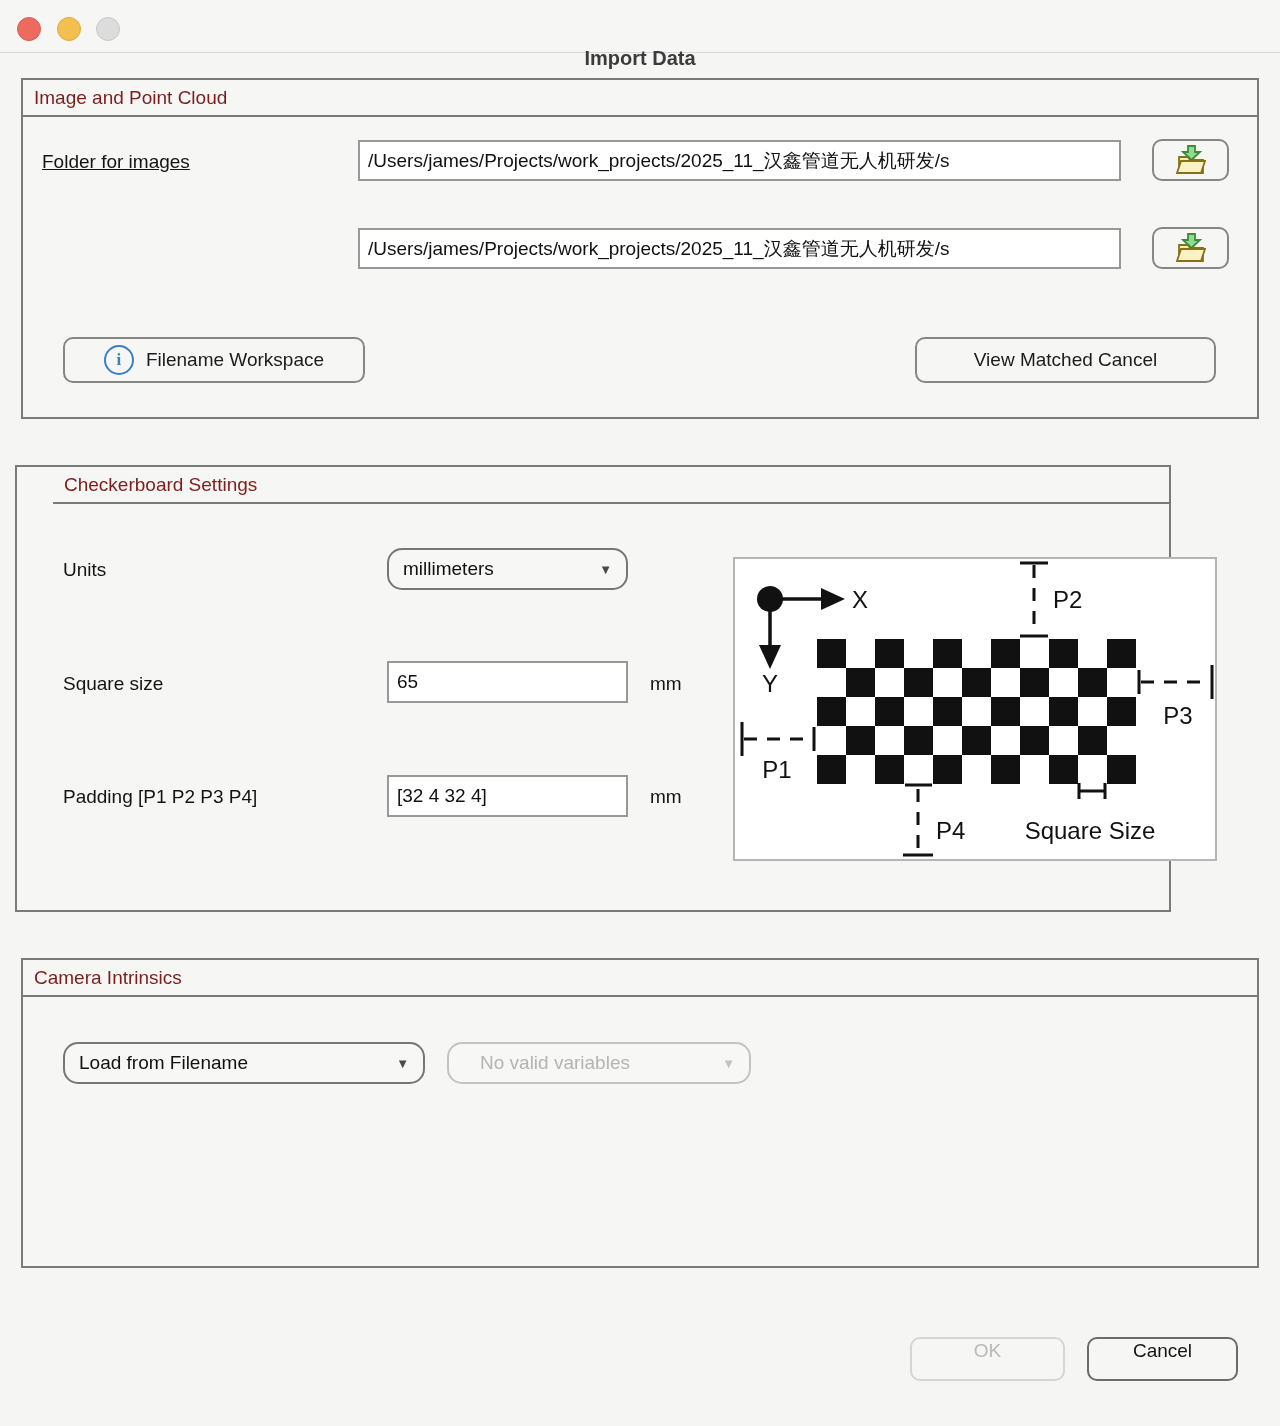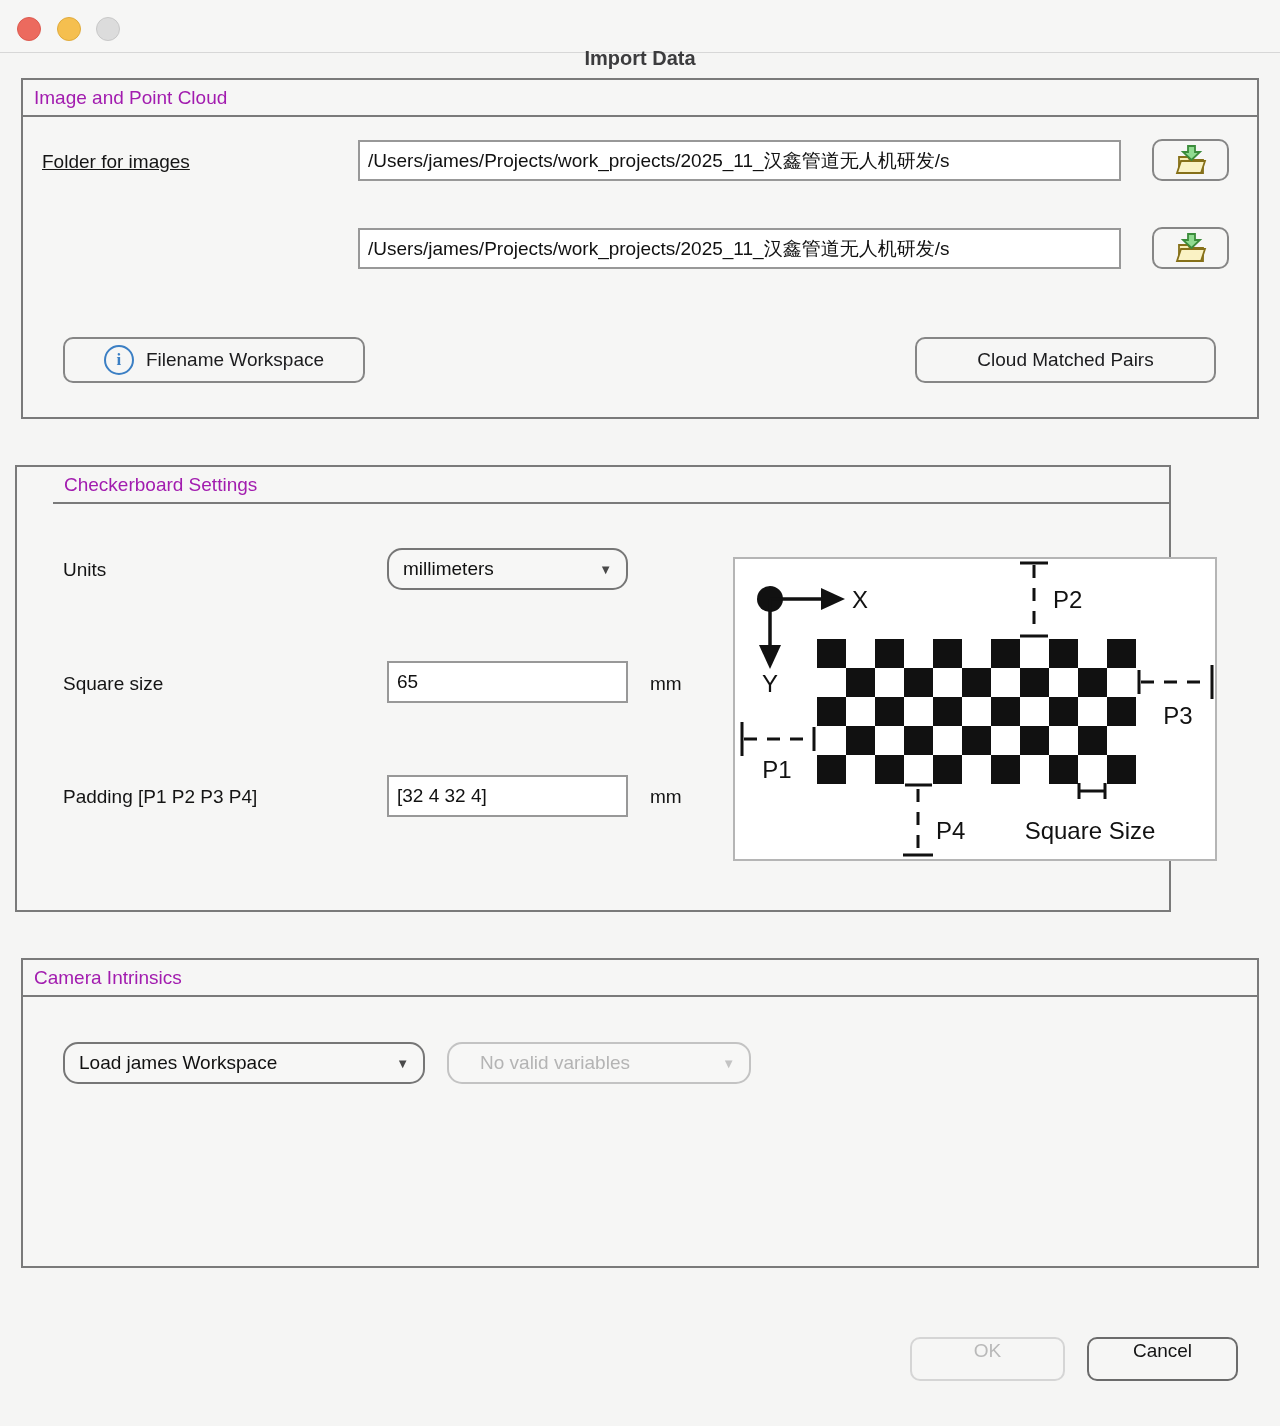--- a/index.html
+++ b/index.html
@@ -20,21 +20,21 @@
   .t-gray{left:96px;background:#dcdcdc;border:1px solid #c8c8c8;}
   .win-title{
     position:absolute;left:0;top:0;width:100%;height:52px;
     display:flex;align-items:center;justify-content:center;
     font-size:20px;font-weight:700;color:#3c3c3e;margin-top:32px;
   }
   
   .groupbox{position:absolute;border:2px solid #7a7a7a;background:#f6f6f5;box-sizing:border-box;}
   .gb-header{
     height:35px;line-height:35px;padding-left:11px;
-    font-size:19px;color:#a21caf;border-bottom:2px solid #7a7a7a;
+    font-size:19px;color:#7f1d1d;border-bottom:2px solid #7a7a7a;
   }
   #gb-images{left:21px;top:78px;width:1238px;height:341px;}
   #gb-checker{left:15px;top:465px;width:1156px;height:447px;padding-left:36px;}
   #gb-intrinsics{left:21px;top:958px;width:1238px;height:310px;}
   
   .form-label{position:absolute;font-size:19px;color:#141414;height:41px;line-height:41px;white-space:nowrap;}
   .textfield{
     position:absolute;box-sizing:border-box;
     border:2px solid #989898;background:#ffffff;
     font-family:"Liberation Sans","DejaVu Sans",sans-serif;
@@ -112,21 +112,21 @@
         <path d="M9 17 h24 l-4 12 h-24 z" fill="#faf2c4" stroke="#867019" stroke-width="1.8"></path>
         <path d="M16 2 h7 v6 h5 l-8.5 8 l-8.5 -8 h5 z" fill="#90db90" stroke="#3b8c3b" stroke-width="1.8"></path>
       </svg>
     </span>
   </button>
   <button class="roundbtn" style="left:63px;top:337px;width:302px;height:46px;">
     <span class="info-circle">i</span>
     <span>Filename Workspace</span>
   </button>
   <button class="roundbtn" style="left:915px;top:337px;width:301px;height:46px;">
-    <span>Cloud Matched Pairs</span>
+    <span>View Matched Cancel</span>
   </button>
 
   <div class="groupbox" id="gb-checker">
     <div class="gb-header">Checkerboard Settings</div>
   </div>
   <div class="form-label" style="left:63px;top:549px;">Units</div>
   <div class="dropdown" style="left:387px;top:548px;width:241px;height:42px;">
     <span>millimeters</span>
     <span class="dd-arrow">▼</span>
   </div>
@@ -197,21 +197,21 @@
 
       <path d="M344 224 V240 M370 224 V240 M344 232 H370" stroke="#111" stroke-width="3" fill="none"></path>
       <text x="355" y="280" text-anchor="middle">Square Size</text>
     </svg>
   </div>
 
   <div class="groupbox" id="gb-intrinsics">
     <div class="gb-header">Camera Intrinsics</div>
   </div>
   <div class="dropdown" style="left:63px;top:1042px;width:362px;height:42px;">
-    <span>Load james Workspace</span>
+    <span>Load from Filename</span>
     <span class="dd-arrow">▼</span>
   </div>
   <div class="dropdown disabled" style="left:447px;top:1042px;width:304px;height:42px;">
     <span>No valid variables</span>
     <span class="dd-arrow">▼</span>
   </div>
 
   <button class="footer-btn" id="btn-ok" disabled="">
     <span>OK</span>
   </button>

